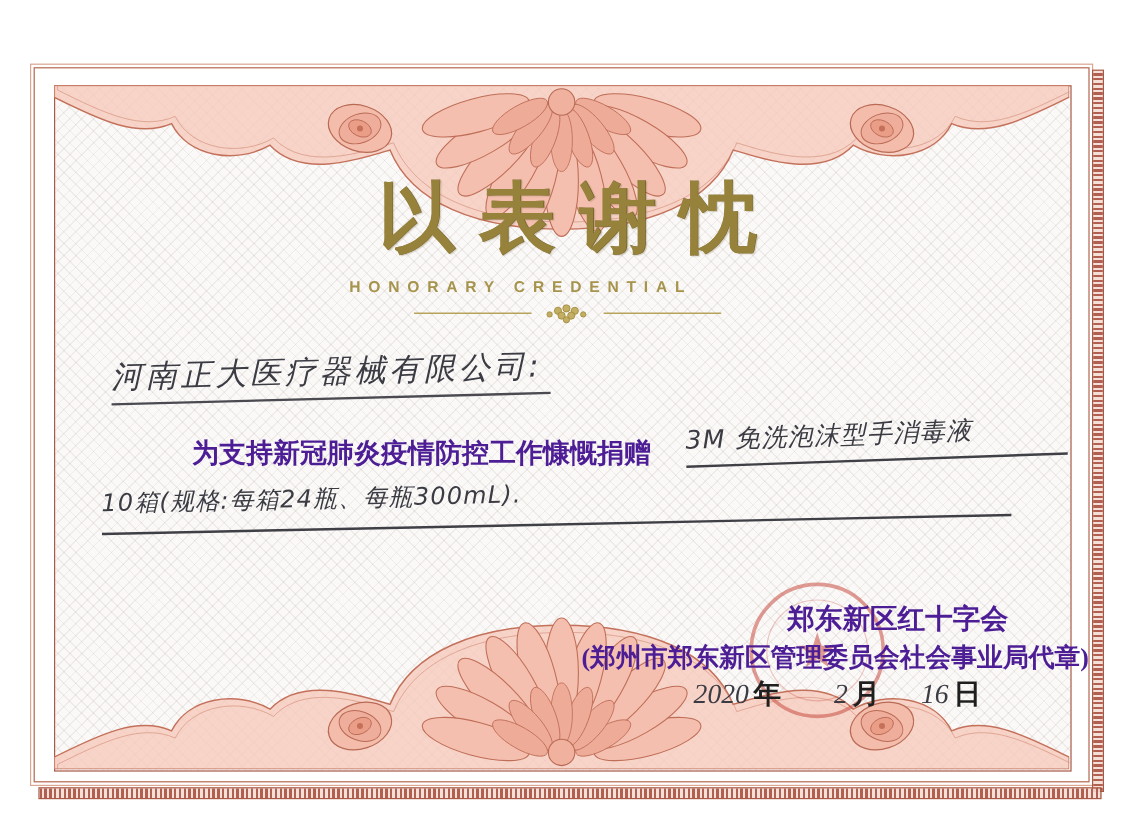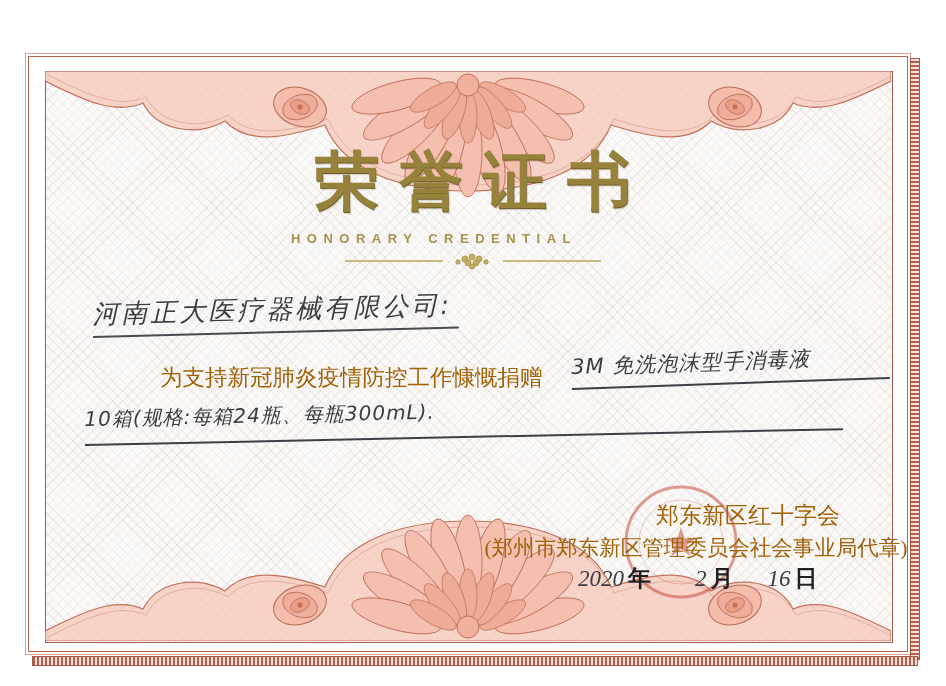--- a/index.html
+++ b/index.html
@@ -22,21 +22,21 @@
   .lace-svg{position:absolute;left:45px;top:71px;width:846px;height:570px;z-index:1;pointer-events:none;}
   
   .title{position:absolute;left:0;top:138px;width:946px;text-align:center;z-index:3;
          font-size:64px;font-weight:700;color:#97823c;letter-spacing:20px;padding-left:20px;box-sizing:border-box;
          text-shadow:0.5px 0.5px 0 #6f5f28, 1.5px 1.5px 1px rgba(90,75,30,.25);}
   .subtitle{position:absolute;left:0;top:231px;width:862px;text-align:center;z-index:3;
             font-family:"Liberation Sans","DejaVu Sans",sans-serif;
             font-size:13px;font-weight:700;color:#a6934c;letter-spacing:6.5px;padding-left:6px;box-sizing:border-box;}
   .divider{position:absolute;left:50%;top:252px;transform:translateX(-50%);z-index:3;}
   
-  .printed{position:absolute;z-index:3;color:#a16207;font-weight:400;}
+  .printed{position:absolute;z-index:3;color:#4c1d95;font-weight:700;}
   .hand{position:absolute;z-index:3;color:#3b3b43;
         font-family:"DejaVu Sans","Liberation Sans",sans-serif;font-style:italic;}
   .recipient{left:93px;top:297px;width:366px;font-size:26px;letter-spacing:3px;
              border-bottom:2px solid #4a4a50;padding-bottom:4px;
              transform:rotate(-1.5deg);transform-origin:left bottom;}
   .lead{left:160px;top:362px;font-size:22.5px;}
   .item{left:572px;top:353px;width:318px;font-size:21px;letter-spacing:1px;
         border-bottom:2px solid #3f3f46;padding-bottom:7px;
         transform:rotate(-2deg);transform-origin:left bottom;}
   .detail{left:85px;top:406px;width:758px;font-size:20px;letter-spacing:1px;
@@ -147,21 +147,21 @@
         </g>
         <circle cx="423" cy="14" r="11" fill="#f0b19e" stroke="#b96a54" stroke-width="0.9"></circle>
         <use href="#rose" transform="translate(255,36)"></use>
         <use href="#rose" transform="translate(690,36)"></use>
       </g>
     </defs>
     <use href="#lace"></use>
     <use href="#lace" transform="translate(0,570) scale(1,-1)"></use>
   </svg>
 
-  <div class="title">荣誉证书</div>
+  <div class="title">以表谢忱</div>
   <div class="subtitle">HONORARY CREDENTIAL</div>
   <svg class="divider" width="260" height="18" viewBox="0 0 260 18">
     <line x1="2" y1="9" x2="100" y2="9" stroke="#b7a45a" stroke-width="1.3"></line>
     <line x1="160" y1="9" x2="258" y2="9" stroke="#b7a45a" stroke-width="1.3"></line>
     <g fill="#c3ae62" stroke="#9f8a3e" stroke-width="0.7">
       <circle cx="122" cy="7" r="3"></circle>
         <circle cx="129" cy="5" r="3"></circle>
         <circle cx="136" cy="7" r="3"></circle>
       <circle cx="125" cy="11" r="3"></circle>
         <circle cx="133" cy="11" r="3"></circle>

